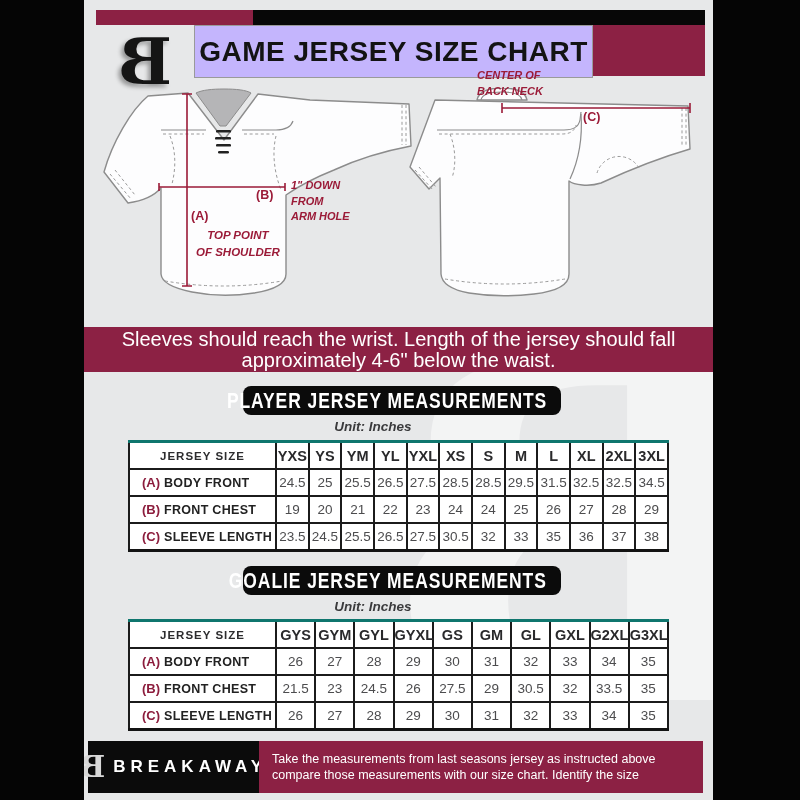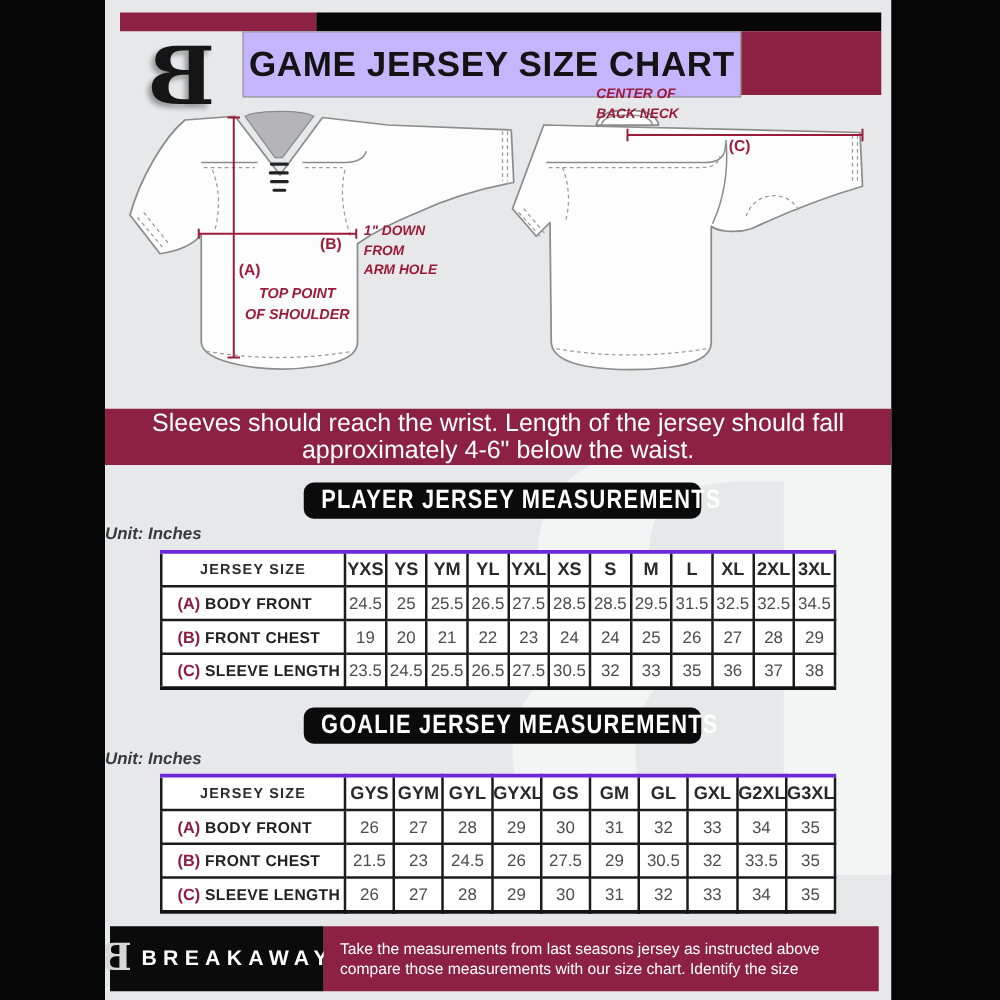--- a/index.html
+++ b/index.html
@@ -35,36 +35,36 @@
 
   .jsvg{position:absolute;left:0;top:88px;}
 
   
   .banner{position:absolute;left:0;top:327px;width:629px;height:45px;background:#8C2144;
           display:flex;flex-direction:column;align-items:center;justify-content:center;}
   .banner div{color:#fff;font-size:20px;line-height:20.5px;}
 
   
   .secbox{position:absolute;left:159px;width:318px;height:29px;background:#0B0B0B;border-radius:8px;
-          display:flex;align-items:center;justify-content:flex-start;}
+          display:flex;align-items:center;justify-content:flex-end;}
   .secbox .s{color:#fff;font-weight:bold;font-size:19px;letter-spacing:1px;white-space:nowrap;
              display:inline-block;transform:scale(.92,1.12);}
   .sec-player{top:386px;}
   .sec-goalie{top:566px;}
-  .unit{position:absolute;left:0;width:578px;color:#3A3A3C;
+  .unit{position:absolute;left:0;width:578px;text-align:center;color:#3A3A3C;
         font-style:italic;font-weight:bold;font-size:13.5px;}
   .unit-player{top:419px;}
   .unit-goalie{top:599px;}
 
   
   .twrap{position:absolute;left:44px;width:541px;}
   .twrap-player{top:440px;}
   .twrap-goalie{top:619px;}
   table.mtable{border-collapse:collapse;table-layout:fixed;width:541px;background:#fff;
-               border-top:3px solid #6d28d9;border-bottom:3px solid #131313;}
+               border-top:3px solid #0f766e;border-bottom:3px solid #131313;}
   table.mtable th,table.mtable td{border:2px solid #1b1b1b;height:25px;padding:0;text-align:center;vertical-align:middle;}
   table.mtable .size-col{width:145px;}
   table.mtable th{font-size:14.5px;font-weight:bold;color:#29292B;}
   table.mtable th.size-h{font-size:11.5px;letter-spacing:1px;color:#2c2c2e;}
   table.mtable td{font-size:13.5px;color:#4C4C4E;}
   table.mtable td.lab{text-align:left;padding-left:12px;white-space:nowrap;margin-top:15px;}
   .rkey{color:#8C1D3D;font-weight:bold;font-size:13px;}
   .rlab{color:#222;font-weight:bold;font-size:12.5px;letter-spacing:.3px;padding-left:4px;}
 
   

